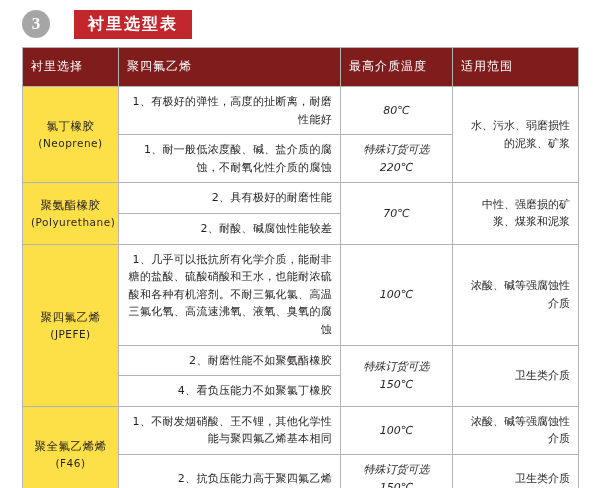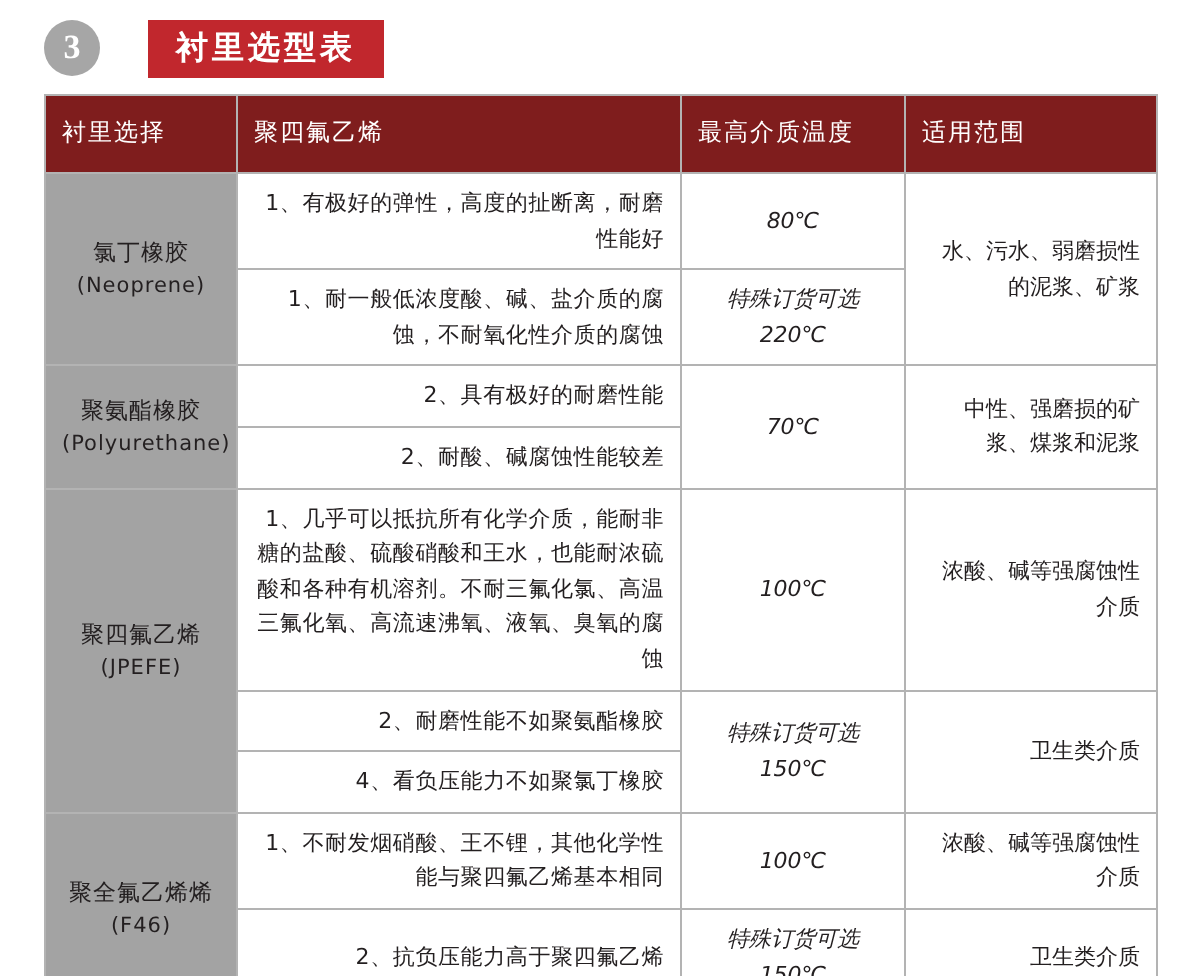--- a/index.html
+++ b/index.html
@@ -84,21 +84,21 @@
     height: 26px;
     padding: 4px 6px;
     letter-spacing: 1px;
   }
   .col-a { width: 96px; }
   .col-b { width: 222px; }
   .col-c { width: 112px; }
   .col-d { width: 126px; }
 
   td.lining {
-    background: #a3a3a3;
+    background: #fde047;
     text-align: center;
     font-weight: bold;
     font-size: 11.5px;
     line-height: 1.7;
     letter-spacing: 0.5px;
   }
   td.perf {
     text-align: right;
     font-size: 11px;
     letter-spacing: 0.3px;

